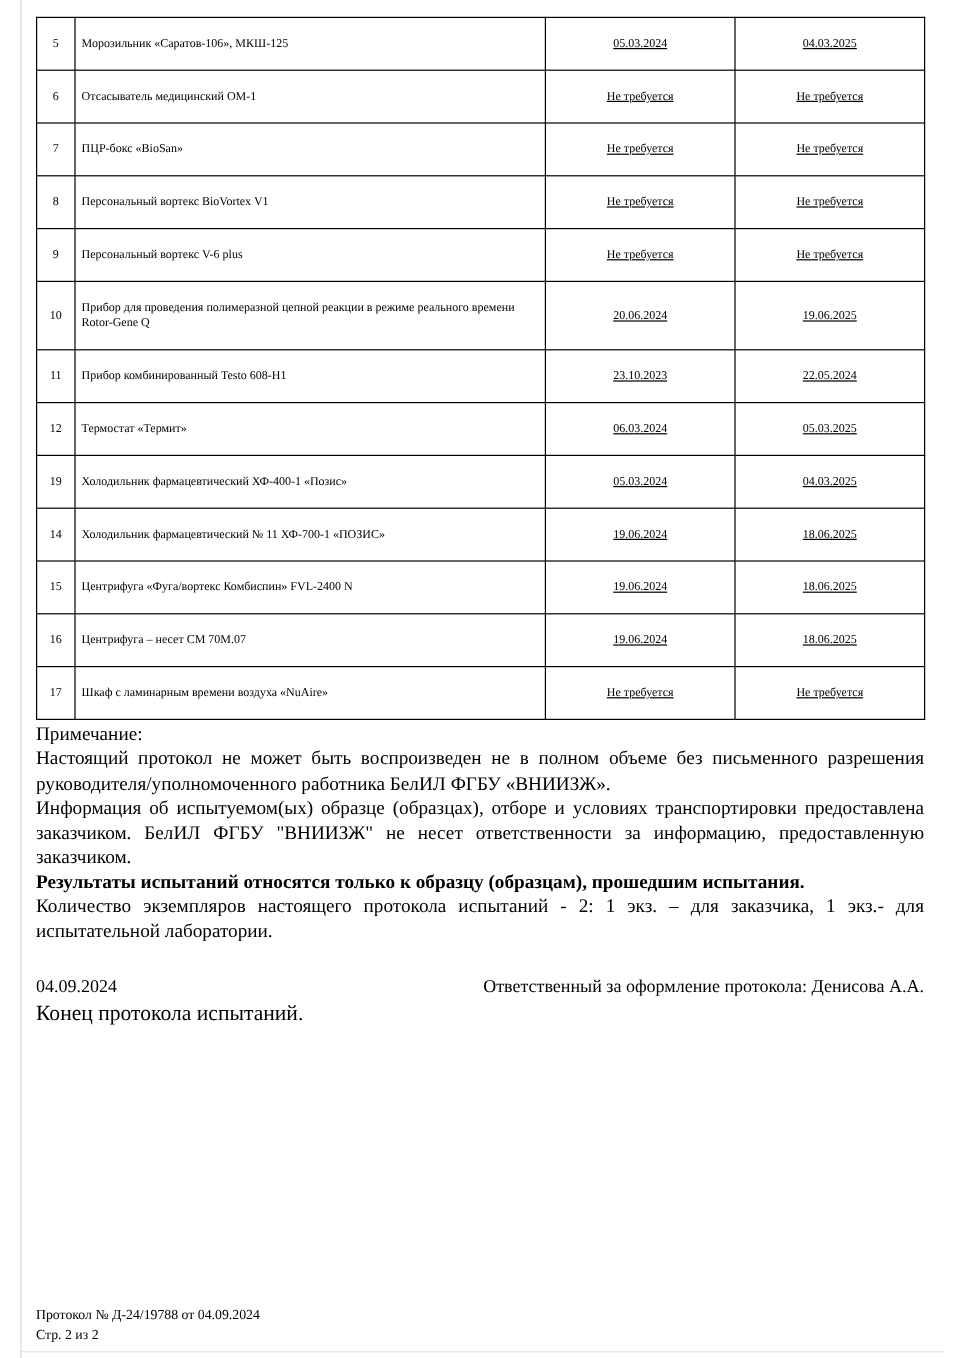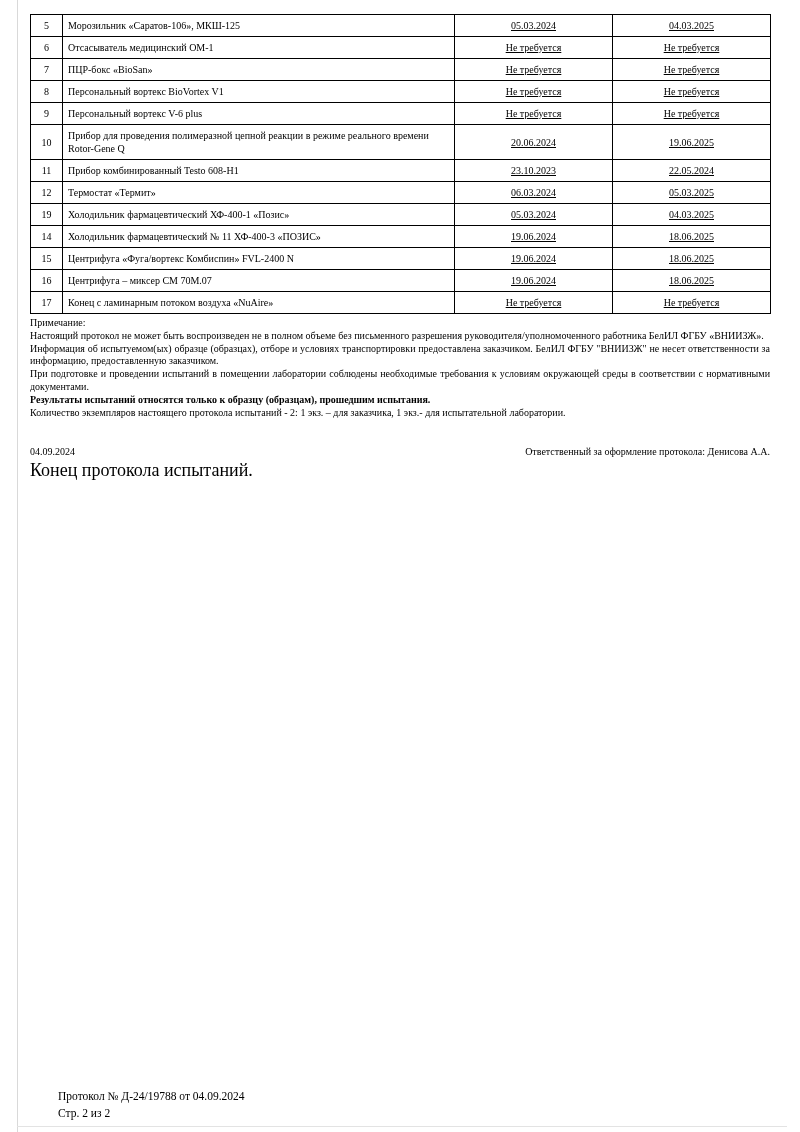--- a/index.html
+++ b/index.html
@@ -34,68 +34,67 @@
   
   .equipment-table {
     border-collapse: collapse;
     table-layout: fixed;
     width: 740px;
     margin: 14px 0 0 30px;
     font-size: 10px;
   }
   .equipment-table td {
     border: 1px solid #000;
-    padding: 4px 5px;
+    padding: 15px 5px;
     line-height: 1.3;
     vertical-align: middle;
     overflow: hidden;
   }
   .equipment-table td.col-num {
     text-align: center;
     padding: 1px 2px;
   }
   .equipment-table td.col-date1,
   .equipment-table td.col-date2 {
     text-align: center;
     text-decoration: underline;
   }
 
   
   .notes {
     margin: 3px 30px 0 30px;
-    font-size: 10px;
+    font-size: 16px;
     line-height: 1.28;
     text-align: justify;
   }
   .notes .notes-title { text-align: left; }
   .notes p { margin: 0; }
   .notes p.bold { font-weight: bold; }
 
   
   .sig-row {
     display: flex;
     justify-content: space-between;
     margin: 27px 30px 0 30px;
-    font-size: 10px;
+    font-size: 15px;
     line-height: 1.28;
   }
   .end-line {
     margin: 1px 30px 0 30px;
     font-size: 18px;
   }
 
   
   .footer {
     position: absolute;
     left: 30px;
     right: 44px;
     bottom: 11px;
     font-size: 11.5px;
     line-height: 1.3;
-    margin-left: 28px;
   }
   .footer-row {
     display: flex;
     justify-content: space-between;
     margin-top: 2px;
   }
 </style>
 </head>
 <body>
 
@@ -161,50 +160,49 @@
           <td class="col-date2">05.03.2025</td>
         </tr>
         <tr>
           <td class="col-num">19</td>
           <td class="col-name">Холодильник фармацевтический ХФ-400-1 «Позис»</td>
           <td class="col-date1">05.03.2024</td>
           <td class="col-date2">04.03.2025</td>
         </tr>
         <tr>
           <td class="col-num">14</td>
-          <td class="col-name">Холодильник фармацевтический № 11 ХФ-400-3 «ПОЗИС»</td>
+          <td class="col-name">Холодильник фармацевтический № 11 ХФ-700-1 «ПОЗИС»</td>
           <td class="col-date1">19.06.2024</td>
           <td class="col-date2">18.06.2025</td>
         </tr>
         <tr>
           <td class="col-num">15</td>
           <td class="col-name">Центрифуга «Фуга/вортекс Комбиспин» FVL-2400 N</td>
           <td class="col-date1">19.06.2024</td>
           <td class="col-date2">18.06.2025</td>
         </tr>
         <tr>
           <td class="col-num">16</td>
-          <td class="col-name">Центрифуга – миксер СМ 70М.07</td>
+          <td class="col-name">Центрифуга – несет СМ 70М.07</td>
           <td class="col-date1">19.06.2024</td>
           <td class="col-date2">18.06.2025</td>
         </tr>
         <tr>
           <td class="col-num">17</td>
-          <td class="col-name">Конец с ламинарным потоком воздуха «NuAire»</td>
+          <td class="col-name">Шкаф с ламинарным времени воздуха «NuAire»</td>
           <td class="col-date1">Не требуется</td>
           <td class="col-date2">Не требуется</td>
         </tr>
       </tbody>
   </table>
 
   <div class="notes">
     <div class="notes-title">Примечание:</div>
     <p>Настоящий протокол не может быть воспроизведен не в полном объеме без письменного разрешения руководителя/уполномоченного работника БелИЛ ФГБУ «ВНИИЗЖ».</p>
     <p>Информация об испытуемом(ых) образце (образцах), отборе и условиях транспортировки предоставлена заказчиком. БелИЛ ФГБУ "ВНИИЗЖ" не несет ответственности за информацию, предоставленную заказчиком.</p>
-    <p>При подготовке и проведении испытаний в помещении лаборатории соблюдены необходимые требования к условиям окружающей среды в соответствии с нормативными документами.</p>
     <p class="bold">Результаты испытаний относятся только к образцу (образцам), прошедшим испытания.</p>
     <p>Количество экземпляров настоящего протокола испытаний - 2: 1 экз. – для заказчика, 1 экз.- для испытательной лаборатории.</p>
   </div>
 
   <div class="sig-row">
     <span>04.09.2024</span>
     <span>Ответственный за оформление протокола: Денисова А.А.</span>
   </div>
 
   <div class="end-line">Конец протокола испытаний.</div>

